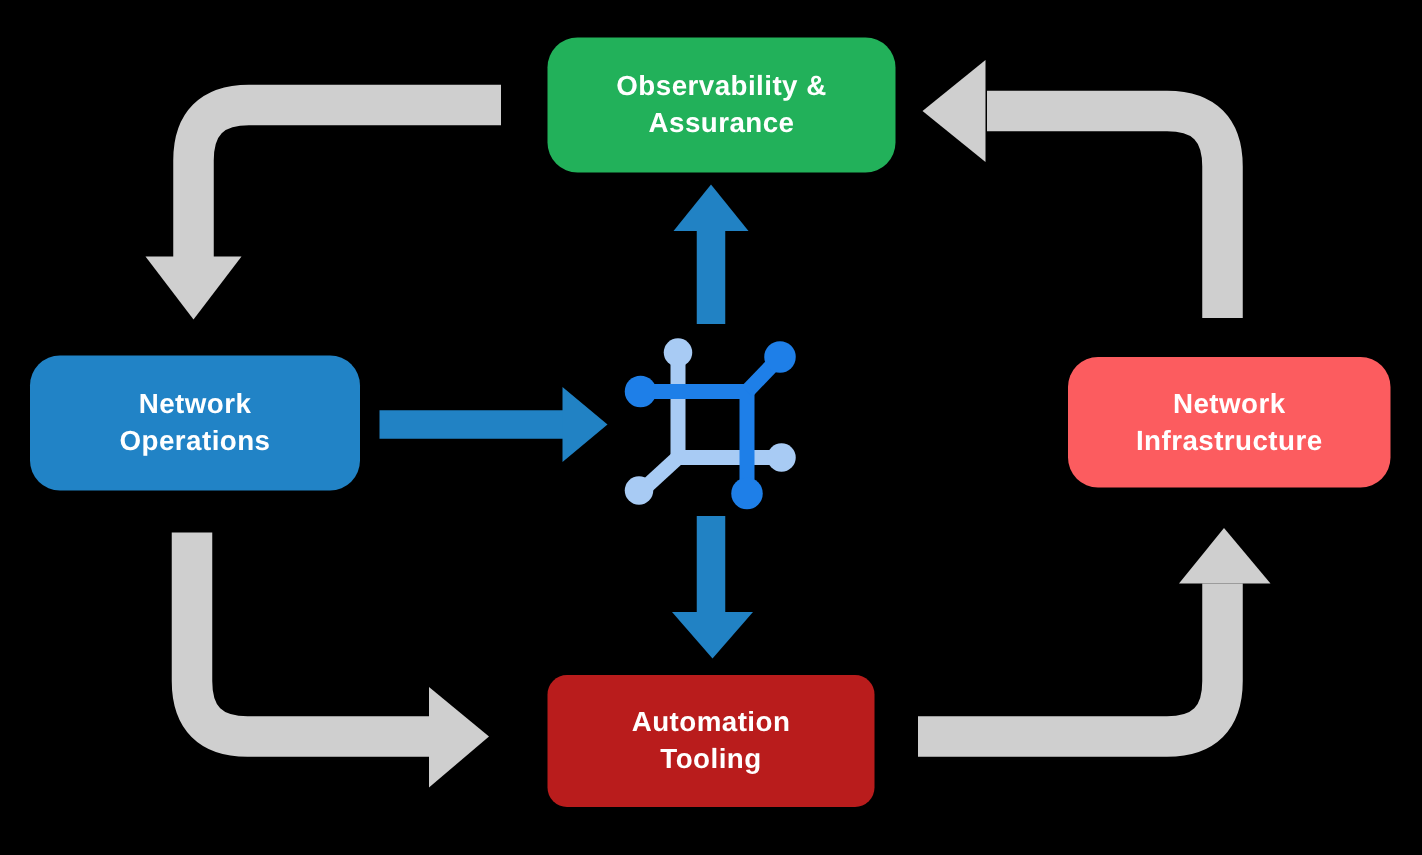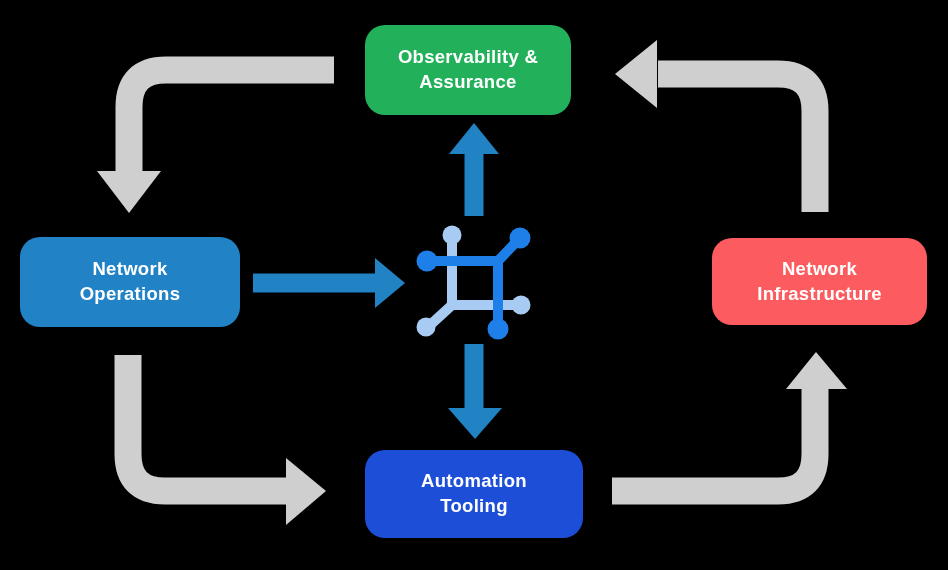--- a/index.html
+++ b/index.html
@@ -32,21 +32,21 @@
     text-align: center;
     color: #ffffff;
     font-size: 18.5px;
     font-weight: 600;
     letter-spacing: 0.3px;
     line-height: 1.35;
   }
   .node .label {
     white-space: pre-line;
   }
-  #node-observability   { left: 365px; top: 25px;  width: 206px; height: 90px; }
+  #node-observability   { left: 365px; top: 25px;  width: 232px; height: 90px; }
   #node-operations      { left: 20px;  top: 237px; width: 220px; height: 90px; }
   #node-infrastructure  { left: 712px; top: 238px; width: 215px; height: 87px; }
   #node-tooling         { left: 365px; top: 450px; width: 218px; height: 88px; }
 </style>
 </head>
 <body>
 
 <div class="stage">
 
   <svg class="arrows-layer" viewBox="0 0 948 570">
@@ -110,18 +110,18 @@
   <div class="node" id="node-operations" style="background-color: rgb(33, 131, 198);">
     <span class="label">Network
 Operations</span>
   </div>
 
   <div class="node" id="node-infrastructure" style="background-color: rgb(252, 92, 95);">
     <span class="label">Network
 Infrastructure</span>
   </div>
 
-  <div class="node" id="node-tooling" style="background-color: #1d4ed8;">
+  <div class="node" id="node-tooling" style="background-color: #b91c1c; border-radius: 13px;">
     <span class="label">Automation
 Tooling</span>
   </div>
 
 </div>
 
 </body></html>

